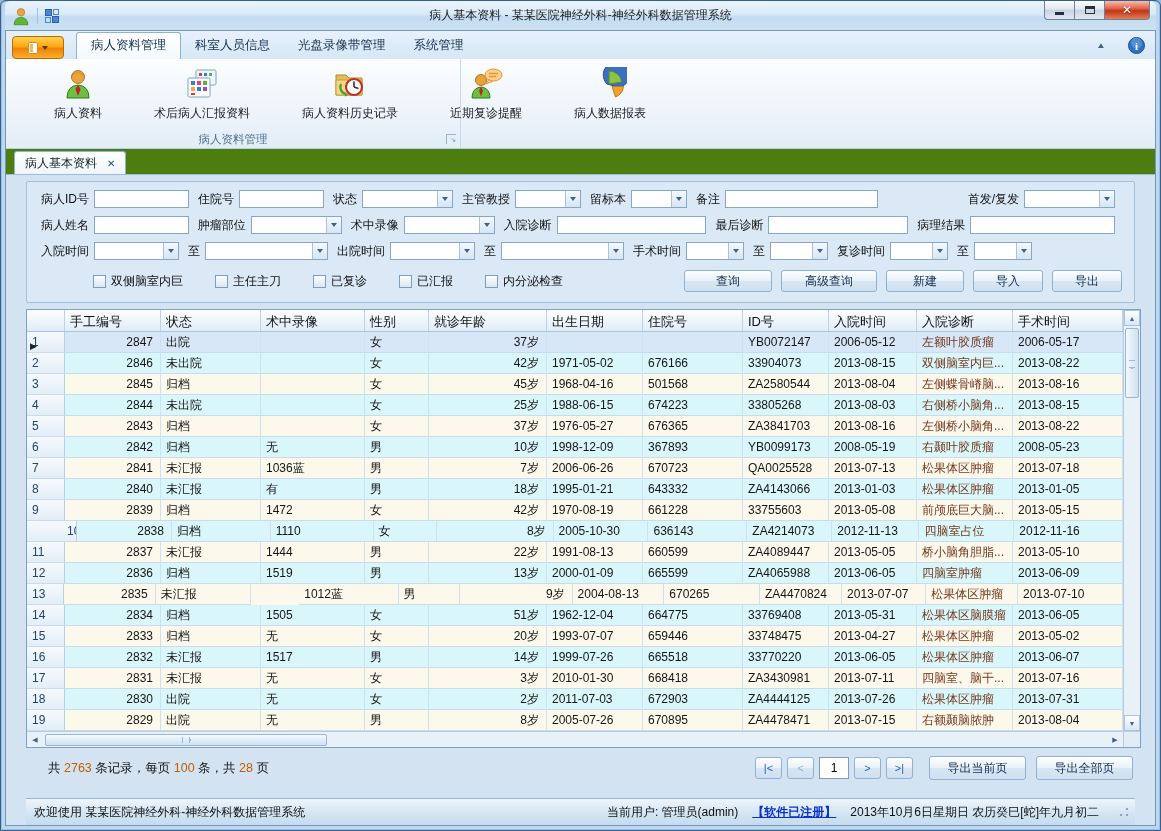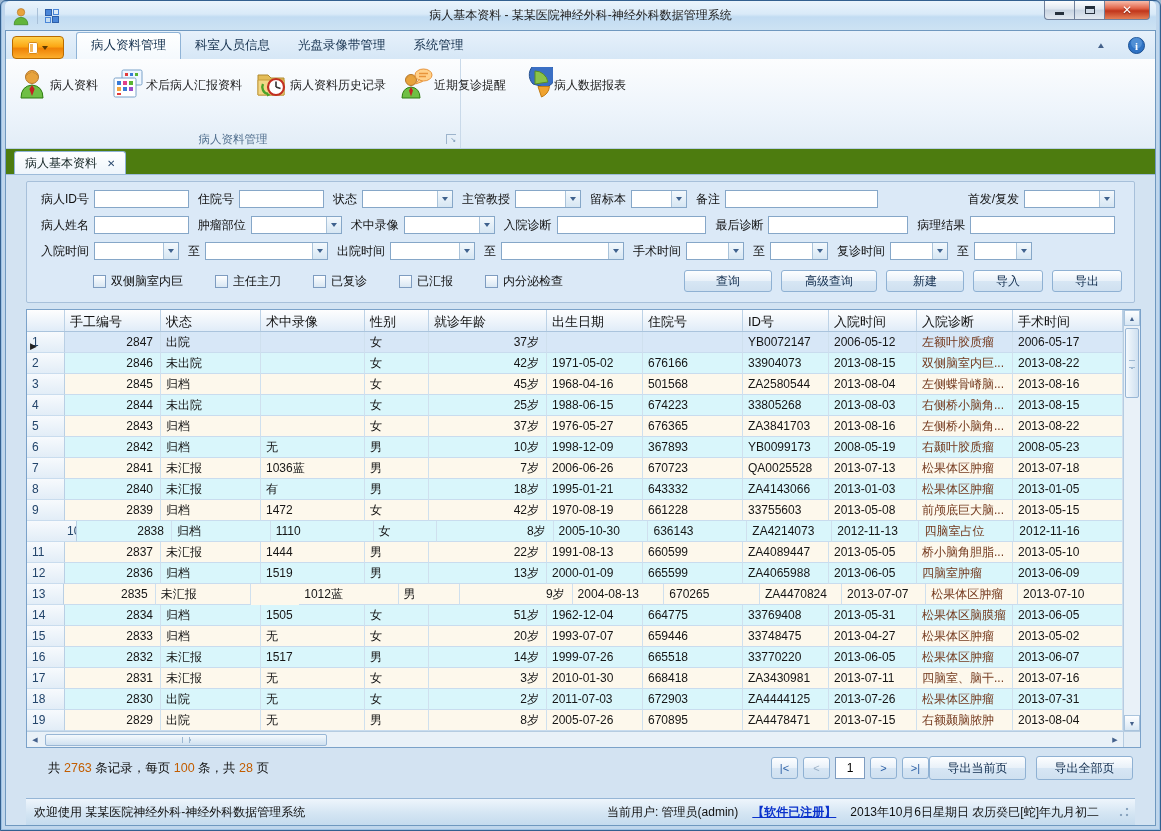--- a/index.html
+++ b/index.html
@@ -32,21 +32,21 @@
   .appmenu .pg { width:10px; height:12px; background:#fff; border-radius:2px; box-shadow:inset 0 0 0 1px #d98a12; position:relative; }
   .appmenu .pg::after { content:""; position:absolute; left:2px; top:2px; width:3px; height:8px; background:#f4b860; }
   .appmenu .dn { width:0; height:0; border:3px solid transparent; border-top:4px solid #5d3a00; margin-top:3px; }
   .rtab { padding:4px 14px 5px 14px; font-size:12.5px; color:#15314f; cursor:default; }
   .rtab.active { background:linear-gradient(#ffffff,#f4f9fd); border:1px solid #8fb3d6; border-bottom:none; border-radius:3px 3px 0 0; }
   .ribbon-right { position:absolute; right:10px; top:6px; display:flex; align-items:center; gap:22px; }
   
   .ribbon { height:90px; background:linear-gradient(#fcfdfe,#edf4fb 60%,#e2edf7); border-bottom:1px solid #b9cfe4; display:flex; }
   .ribbon-group { width:455px; border-right:1px solid #c9d9e9; display:flex; flex-direction:column; }
   .rbtns { flex:1; display:flex; align-items:flex-start; padding:4px 2px 0 2px; }
-  .rbtn { display:flex; flex-direction:row; align-items:center; padding:3px 6px; border-radius:3px; }
+  .rbtn { display:flex; flex-direction:column; align-items:center; padding:3px 6px; border-radius:3px;margin-left:40px; }
   .ricon { width:36px; height:36px; display:flex; align-items:center; justify-content:center; }
   .rlabel { font-size:12px; color:#1c1c1c; margin-top:3px; white-space:nowrap; }
   .rgroup-label { height:18px; display:flex; align-items:center; justify-content:center; position:relative;
                   font-size:11.5px; color:#52708f; }
   .launcher { position:absolute; right:4px; bottom:4px; width:10px; height:10px; border:1px solid #9db4cc;
               border-right:none; border-bottom:none; font-size:7px; color:#7090ae; line-height:9px; text-align:right; }
   
   .doc-strip { height:26px; background:#4d7c0f; display:flex; align-items:flex-end; padding-left:8px; border-bottom:1px solid #9dbbd9; }
   .doc-tab { height:23px; background:linear-gradient(#ffffff,#eef5fb); border:1px solid #8fb3d6; border-bottom:none;
              border-radius:3px 3px 0 0; display:flex; align-items:center; padding:0 10px; gap:10px; font-size:12px; color:#122; }
@@ -102,21 +102,21 @@
   .htrack-spacer { flex:1; }
   
   .gfooter { height:40px; display:flex; align-items:center; padding:0 2px 0 22px; }
   .count-text { font-size:12.5px; color:#111; }
   .count-text .num { color:#c25d00; }
   .pager { margin-left:auto; display:flex; align-items:center; gap:5px; }
   .pbtn { width:27px; height:22px; border:1px solid #8fb1d3; border-radius:3px; font-size:11px; color:#2b5fa5;
           background:linear-gradient(#fdfeff,#e9f1f9 48%,#d7e6f4 52%,#cfe0f0); display:flex; align-items:center; justify-content:center; }
   .pbtn.dis { color:#9ab0c6; }
   .pinput { width:30px; height:22px; border:1px solid #7e9cc0; text-align:center; font-size:12px; font-family:inherit; background:#fff; }
-  .exbtns { display:flex; gap:10px; }
+  .exbtns { display:flex; gap:10px; margin-left:16px; }
   .exbtn { width:97px; height:24px; }
   
   .statusbar { margin-top:auto; height:27px; background:linear-gradient(#eef5fc,#d4e5f3 55%,#c5dbee); border-top:1px solid #96b6d6;
                display:flex; align-items:center; font-size:12px; color:#111; padding:0 6px 0 8px; }
   .sb-right { margin-left:auto; display:flex; align-items:center; gap:14px; }
   .sb-reg { color:#0a32cc; text-decoration:underline; font-weight:bold; }
   .grip { width:10px; height:10px; margin-left:6px; background:
           radial-gradient(circle at 8px 2px,#8aa5bf 1.2px,transparent 1.6px),
           radial-gradient(circle at 8px 8px,#8aa5bf 1.2px,transparent 1.6px),
           radial-gradient(circle at 2px 8px,#8aa5bf 1.2px,transparent 1.6px); }

